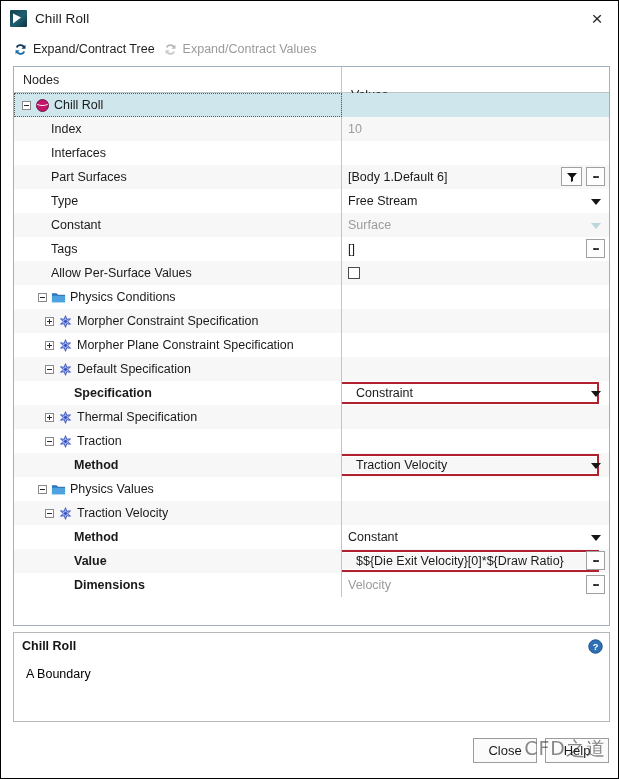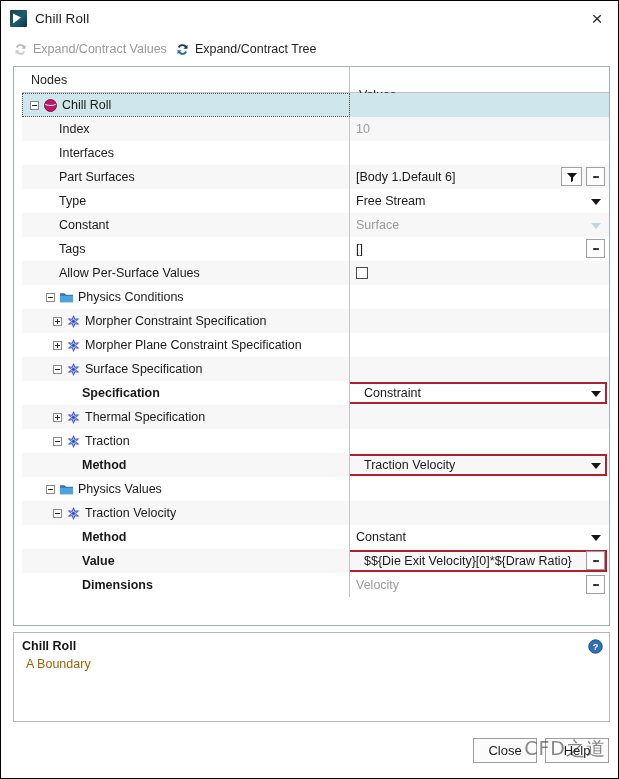--- a/index.html
+++ b/index.html
@@ -67,21 +67,20 @@
 
   
   .table-wrap {
     margin: 3px 8px 0 12px;
     border: 1px solid #9fb0c0;
     background: #fff;
     flex: 0 0 560px;
     display: flex; flex-direction: column;
     overflow: hidden;
     position: relative;
-    padding-left: 8px;
   }
   .thead {
     display: flex; height: 26px; flex: 0 0 26px;
     background: #ffffff;
     border-bottom: 1px solid #c3c3c3;
     font-size: 12.5px; color: #242424;
   }
   .th { display: flex; align-items: center; padding-left: 9px; }
   .th-nodes { width: 328px; border-right: 1px solid #c3c3c3; }
   .th-values { flex: 1; margin-top: 28px; }
@@ -189,21 +188,21 @@
   
   .desc {
     margin: 6px 8px 0 12px;
     border: 1px solid #b6b6b6;
     background: #ffffff;
     flex: 0 0 90px;
     position: relative;
     padding: 6px 8px 0 8px;
   }
   .desc-title { font-size: 12.5px; font-weight: bold; color: #141414; }
-  .desc-sub { font-size: 12.5px; color: #a16207; margin-top: 4px; padding-left: 4px; }
+  .desc-sub { font-size: 12.5px; color: #000000; margin-top: 14px; padding-left: 4px; }
   .help-ico {
     position: absolute; right: 6px; top: 6px;
     width: 15px; height: 15px; cursor: pointer;
   }
 
   
   .footer {
     flex: 1;
     display: flex; align-items: center; justify-content: flex-end;
     padding-right: 9px; gap: 8px;
@@ -232,38 +231,38 @@
 
 <div id="dialog">
 
   <div class="titlebar">
     <div class="app-icon"></div>
     <div class="title-text">Chill Roll</div>
     <div class="close-x">×</div>
   </div>
 
   <div class="toolbar">
+    <div class="tb-item">
+      <span>
+        <svg class="refresh-ico" viewBox="0 0 16 16" aria-hidden="true">
+          <path d="M3.2 5.4A5.2 5.2 0 0 1 12 4.2l1.3-1.3v4.3H9L10.6 5.6A3.7 3.7 0 0 0 4.6 6.3z" fill="#10395c"></path>
+          <path d="M12.8 10.6A5.2 5.2 0 0 1 4 11.8l-1.3 1.3V8.8H7L5.4 10.4a3.7 3.7 0 0 0 6-0.7z" fill="#1b6fa8"></path>
+        </svg>
+      </span>
+      <span class="tb-label">Expand/Contract Tree</span>
+    </div>
     <div class="tb-item disabled">
       <span>
         <svg class="refresh-ico" viewBox="0 0 16 16" aria-hidden="true">
           <path d="M3.2 5.4A5.2 5.2 0 0 1 12 4.2l1.3-1.3v4.3H9L10.6 5.6A3.7 3.7 0 0 0 4.6 6.3z" fill="#b8b8b8"></path>
           <path d="M12.8 10.6A5.2 5.2 0 0 1 4 11.8l-1.3 1.3V8.8H7L5.4 10.4a3.7 3.7 0 0 0 6-0.7z" fill="#c9c9c9"></path>
         </svg>
       </span>
       <span class="tb-label">Expand/Contract Values</span>
     </div>
-    <div class="tb-item">
-      <span>
-        <svg class="refresh-ico" viewBox="0 0 16 16" aria-hidden="true">
-          <path d="M3.2 5.4A5.2 5.2 0 0 1 12 4.2l1.3-1.3v4.3H9L10.6 5.6A3.7 3.7 0 0 0 4.6 6.3z" fill="#10395c"></path>
-          <path d="M12.8 10.6A5.2 5.2 0 0 1 4 11.8l-1.3 1.3V8.8H7L5.4 10.4a3.7 3.7 0 0 0 6-0.7z" fill="#1b6fa8"></path>
-        </svg>
-      </span>
-      <span class="tb-label">Expand/Contract Tree</span>
-    </div>
   </div>
 
   <div class="table-wrap">
     <div class="thead">
       <div class="th th-nodes">Nodes</div>
       <div class="th th-values">Values</div>
     </div>
     <div class="tbody" id="tbody">
         <div class="trow selected">
           <div class="cell-node ind0">
@@ -402,21 +401,21 @@
         </div>
         <div class="trow alt">
           <div class="cell-node ind2">
             <div class="expander"></div>
             <span>
               <svg class="node-ico" viewBox="0 0 16 16">
                 <path d="M8 1.8 9.3 5.6 13.3 5.1 10.5 8 13.3 10.9 9.3 10.4 8 14.2 6.7 10.4 2.7 10.9 5.5 8 2.7 5.1 6.7 5.6z" fill="#9fb6ef" stroke="#2f47b8" stroke-width=".9" stroke-linejoin="round"></path>
                 <circle cx="8" cy="8" r="1.5" fill="#2f47b8"></circle>
               </svg>
             </span>
-            <span class="node-label">Surface Specification</span>
+            <span class="node-label">Default Specification</span>
           </div>
           <div class="cell-val">
             <span class="val-text"></span>
           </div>
         </div>
         <div class="trow">
           <div class="cell-node ind3">
             <div class="exp-spacer"></div>
             <span class="node-label">Specification</span>
           </div>

